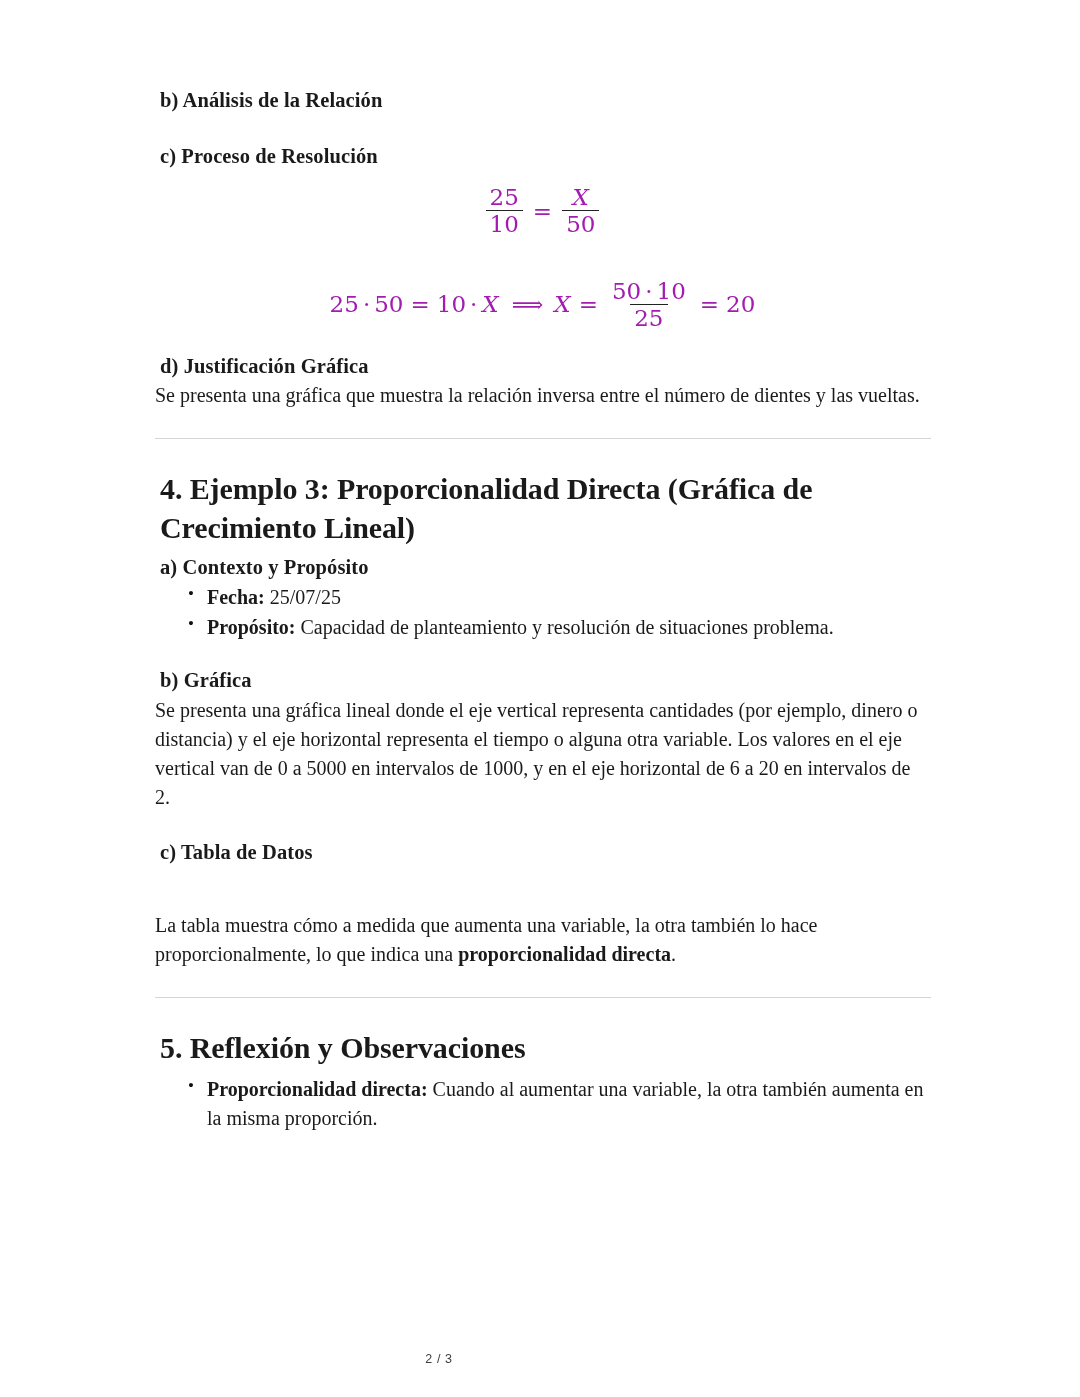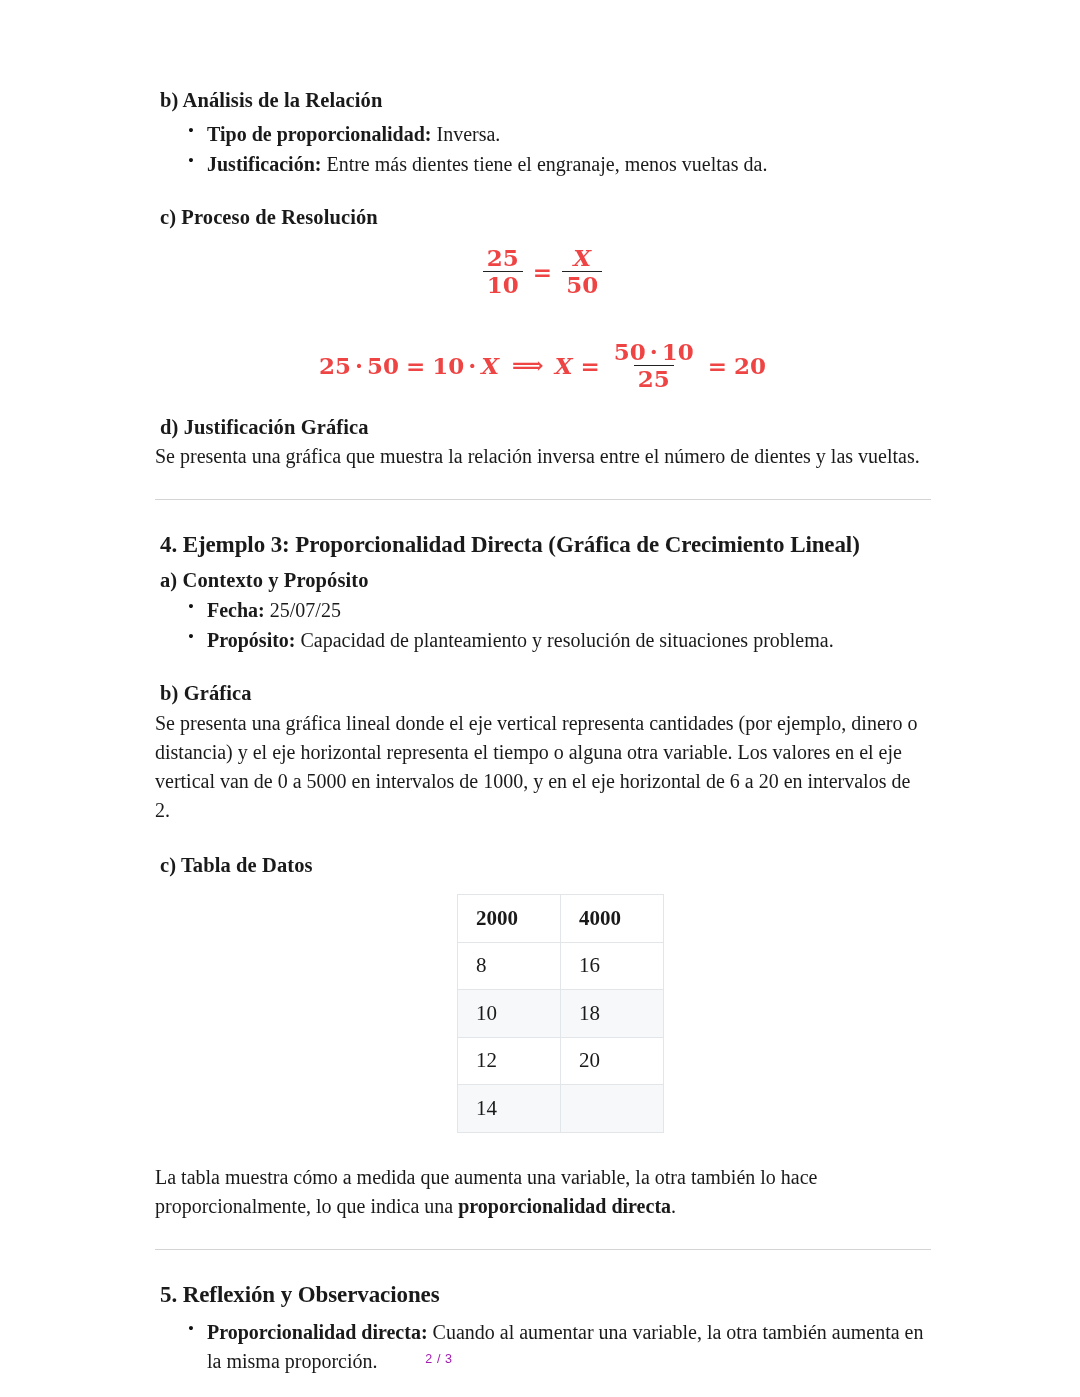--- a/index.html
+++ b/index.html
@@ -27,21 +27,21 @@
   
   .h-sub {
     font-size: 20.5px;
     font-weight: bold;
     line-height: 1.25;
     margin: 0 0 6px 5px;
     letter-spacing: .1px;
   }
   .h-sub.tight { margin-bottom: 2px; }
   .h-section {
-    font-size: 23px;
+    font-size: 30px;
     font-weight: bold;
     line-height: 1.3;
     margin: 0 0 8px 5px;
     letter-spacing: -.1px;
   }
 
   
   p.body {
     font-size: 20px;
     line-height: 1.45;
@@ -75,22 +75,21 @@
     color: #111;
   }
   .bold { font-weight: bold; }
 
   
   .math-block {
     display: flex;
     justify-content: center;
     align-items: flex-end;
     font-family: "DejaVu Serif", "Liberation Serif", serif;
-    color: #ef4444;
-    font-weight: bold;
+    color: #a21caf;
   }
   .math-eq {
     display: inline-flex;
     align-items: center;
     font-size: 23px;
   }
   .frac {
     display: inline-flex;
     flex-direction: column;
     align-items: center;
@@ -145,35 +144,31 @@
 
   
   .footer {
     position: absolute;
     left: 0;
     top: 1352px;
     width: 878px;
     text-align: center;
     font-family: "Liberation Sans", "DejaVu Sans", sans-serif;
     font-size: 12.5px;
-    color: #a21caf;
+    color: #404040;
     letter-spacing: .6px;
   }
 </style>
 </head>
 <body>
 
 <div class="page">
 
   <div class="h-sub">b) Análisis de la Relación</div>
 
-  <ul class="bullets">
-    <li><span class="bold">Tipo de proporcionalidad:</span><span> Inversa.</span></li>
-    <li><span class="bold">Justificación:</span><span> Entre más dientes tiene el engranaje, menos vueltas da.</span></li>
-  </ul>
 
   <div class="spacer-24"></div>
 
   <div class="h-sub">c) Proceso de Resolución</div>
 
   <div class="spacer-10"></div>
 
   <div class="math-block">
     <span class="math-eq">
       <span class="frac">
@@ -235,48 +230,20 @@
 
   <div class="h-sub tight">b) Gráfica</div>
   <p class="body">Se presenta una gráfica lineal donde el eje vertical representa cantidades (por ejemplo, dinero o distancia) y el eje horizontal representa el tiempo o alguna otra variable. Los valores en el eje vertical van de 0 a 5000 en intervalos de 1000, y en el eje horizontal de 6 a 20 en intervalos de 2.</p>
 
   <div class="spacer-24"></div>
 
   <div class="h-sub">c) Tabla de Datos</div>
 
   <div class="spacer-10"></div>
 
-  <div class="table-wrap">
-    <table class="data">
-      <thead>
-        <tr>
-          <th>2000</th>
-          <th>4000</th>
-        </tr>
-      </thead>
-      <tbody>
-        <tr>
-          <td>8</td>
-          <td>16</td>
-        </tr>
-        <tr class="alt">
-          <td>10</td>
-          <td>18</td>
-        </tr>
-        <tr>
-          <td>12</td>
-          <td>20</td>
-        </tr>
-        <tr class="alt">
-          <td>14</td>
-          <td></td>
-        </tr>
-      </tbody>
-    </table>
-  </div>
 
   <div class="spacer-30"></div>
 
   <p class="body"><span>La tabla muestra cómo a medida que aumenta una variable, la otra también lo hace proporcionalmente, lo que indica una </span><span class="bold">proporcionalidad directa</span><span>.</span></p>
 
   <div class="spacer-24"></div>
   <hr class="rule">
   <div class="spacer-30"></div>
 
   <div class="h-section">5. Reflexión y Observaciones</div>

